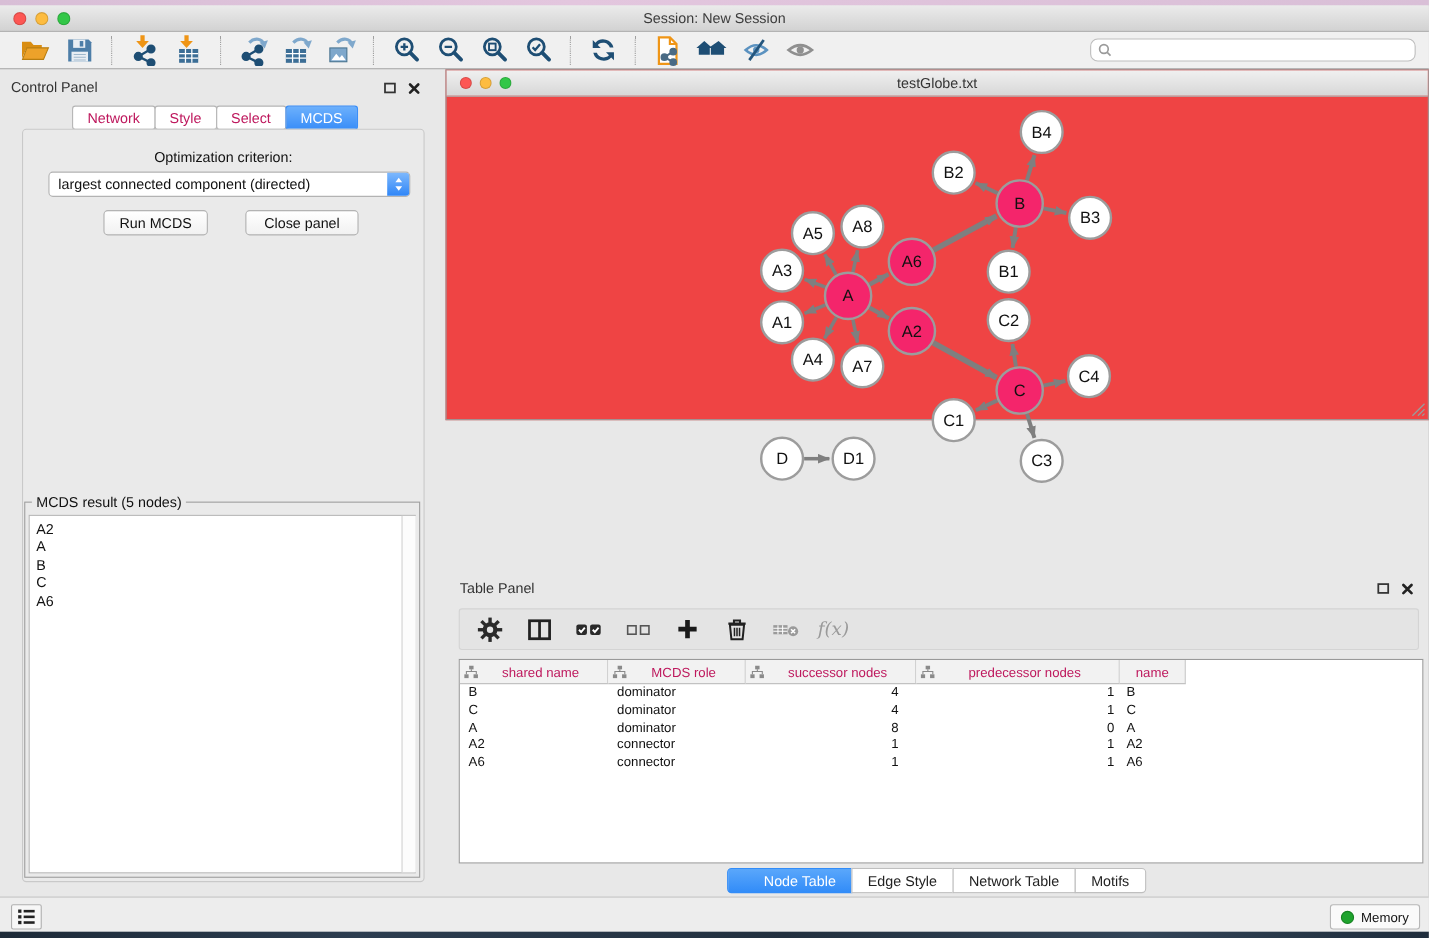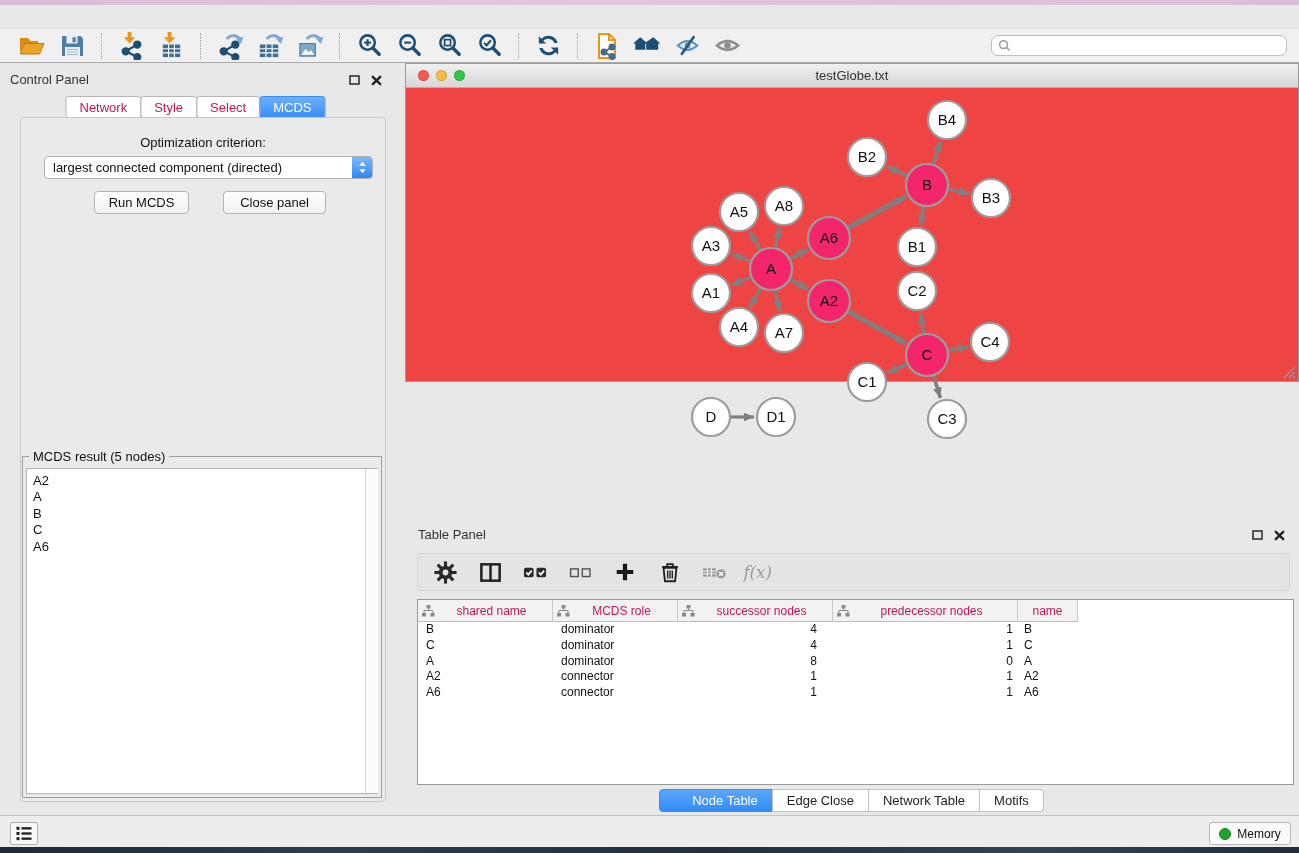--- a/index.html
+++ b/index.html
@@ -102,20 +102,28 @@
   .mem-dot { width:12px; height:12px; border-radius:50%; background:#1fa32e; border:1px solid #158221; }
   .memory-btn span.lbl { font-size:12px; color:#111; }
 </style>
 </head>
 <body>
 
 <div id="screen">
 
   <div class="abs desktop-top"></div>
 
+  <div class="abs titlebar">
+    <div class="traffic">
+      <div class="tl red"></div>
+      <div class="tl yellow"></div>
+      <div class="tl green"></div>
+    </div>
+    <div class="title">Session: New Session</div>
+  </div>
 
   <div class="abs toolbar">
     <div style="display:flex;align-items:center;">
         <button class="tb-btn">
           <span class="ic">
             <svg width="30" height="26" viewBox="0 0 28 26">
               <path d="M2 5h8l2.5 3H20v3H6L2 20z" fill="#d98d12"></path>
               <path d="M6.5 10.5h19.5L21.5 21H2.5z" fill="#eda22a" stroke="#b97e10" stroke-width="1"></path>
             </svg>
           </span>
@@ -670,21 +678,21 @@
             <div class="td" style="width: 135px;">A6</div>
             <div class="td" style="width: 125px;">connector</div>
             <div class="td" style="width: 155px;">1</div>
             <div class="td" style="width: 185px;">1</div>
             <div class="td" style="width: 60px;">A6</div>
           </div>
         </div>
     </div>
     <div class="bottom-tabs">
         <button class="bt-tab sel">Node Table</button>
-        <button class="bt-tab">Edge Close</button>
+        <button class="bt-tab">Edge Style</button>
         <button class="bt-tab">Network Table</button>
         <button class="bt-tab">Motifs</button>
       </div>
   </div>
 
   <div class="abs statusbar">
     <button class="list-btn">
       <span class="ic">
         <svg width="20" height="19" viewBox="0 0 24 22">
             <g fill="#222">

